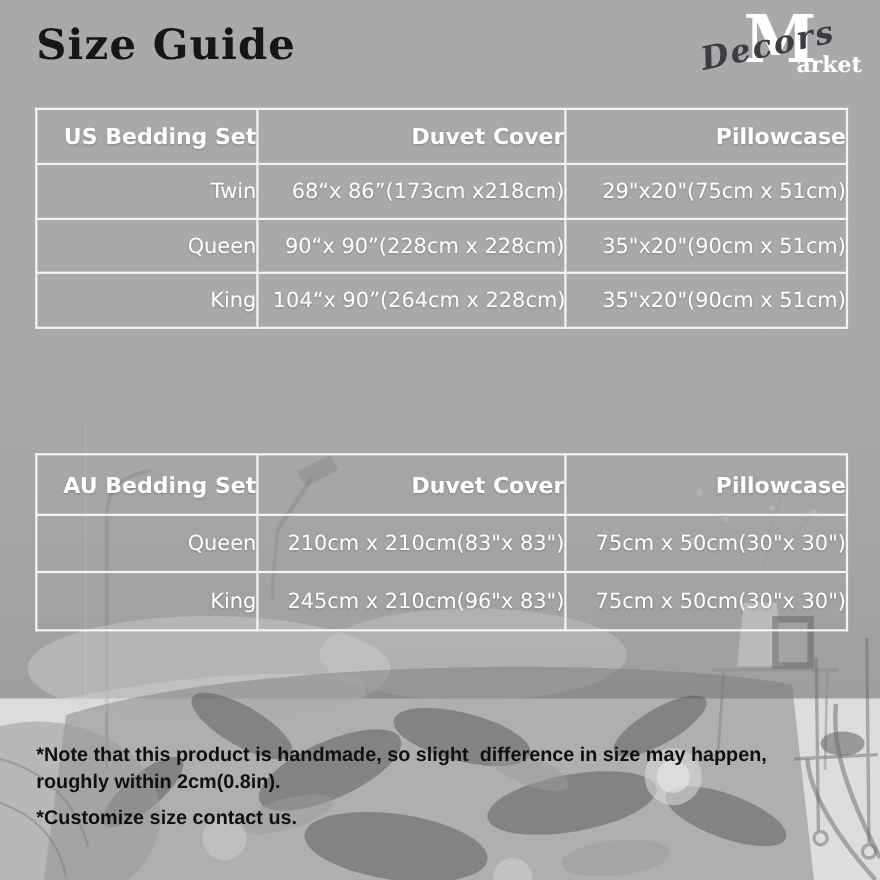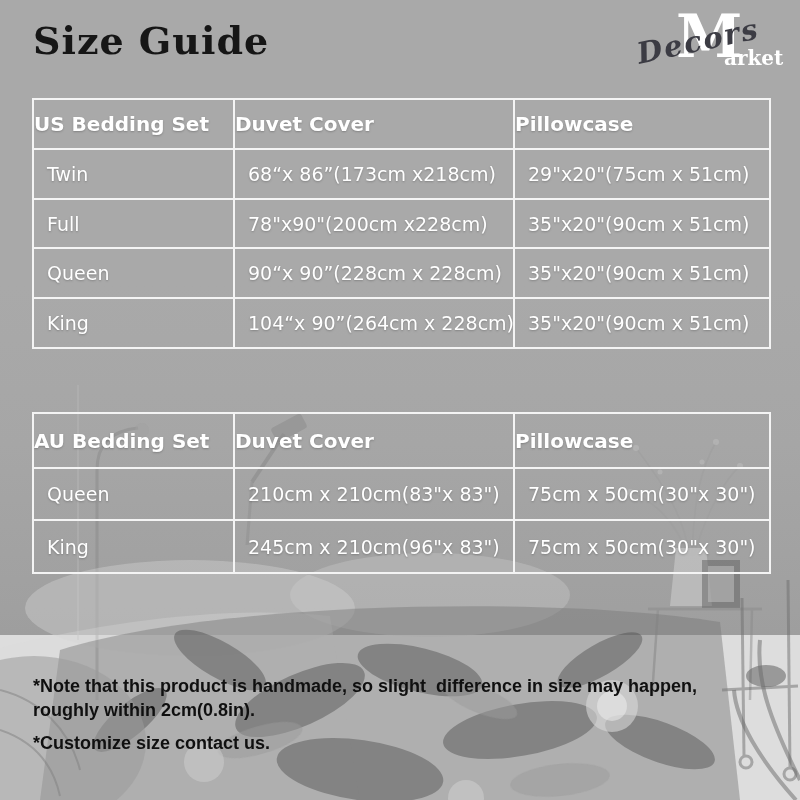--- a/index.html
+++ b/index.html
@@ -32,21 +32,21 @@
   }
   .logo-rest{
     position:absolute;left:94px;top:40px;
     font-family:"DejaVu Serif",serif;font-weight:bold;
     font-size:20px;color:#ffffff;white-space:nowrap;
   }
 
   table.size-table{
     position:absolute;left:32px;width:737px;
     border-collapse:collapse;table-layout:fixed;
-    color:#ffffff;text-align:left;
+    color:#ffffff;text-align:right;
     font-family:"DejaVu Sans",sans-serif;
   }
   table.t1{top:98px;}
   table.t2{top:412px;}
   .size-table col.c1{width:201px;}
   .size-table col.c2{width:280px;}
   .size-table col.c3{width:256px;}
   .size-table th,.size-table td{
     border:2px solid #f4f4f4;padding:0;
     text-shadow:0 1px 2px rgba(60,60,60,0.35);
@@ -181,25 +181,20 @@
           <th>Pillowcase</th>
         </tr>
       </thead>
       <tbody>
         <tr>
           <td>Twin</td>
           <td>68“x 86”(173cm x218cm)</td>
           <td>29"x20"(75cm x 51cm)</td>
         </tr>
         <tr>
-          <td>Full</td>
-          <td>78"x90"(200cm x228cm)</td>
-          <td>35"x20"(90cm x 51cm)</td>
-        </tr>
-        <tr>
           <td>Queen</td>
           <td>90“x 90”(228cm x 228cm)</td>
           <td>35"x20"(90cm x 51cm)</td>
         </tr>
         <tr>
           <td>King</td>
           <td>104“x 90”(264cm x 228cm)</td>
           <td>35"x20"(90cm x 51cm)</td>
         </tr>
       </tbody>

